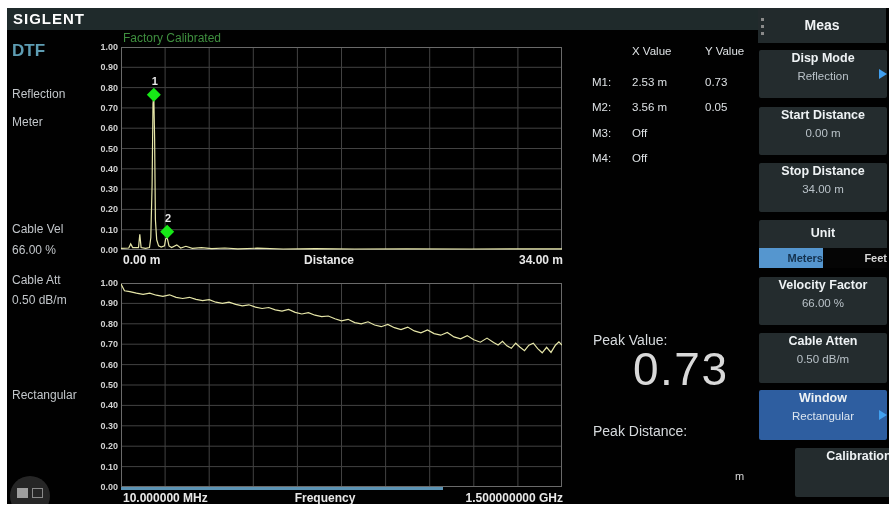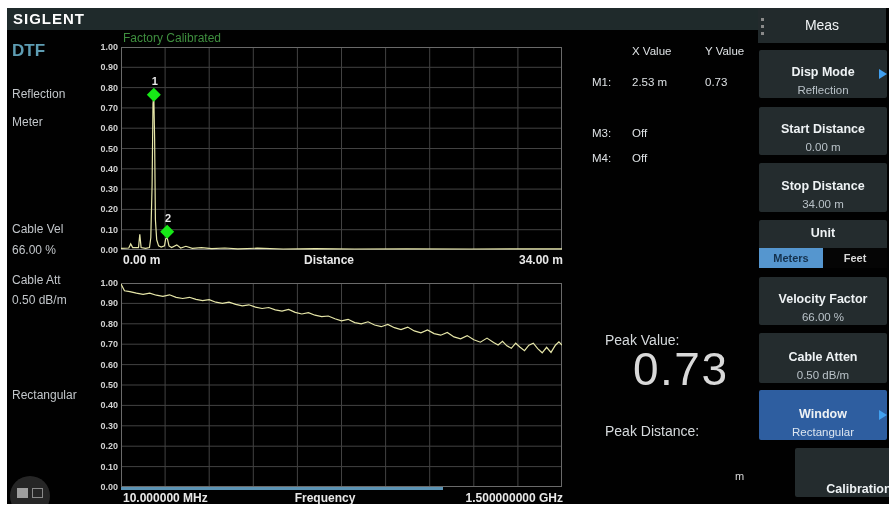--- a/index.html
+++ b/index.html
@@ -15,36 +15,36 @@
   .axis-label { position:absolute; color:#e8e8e8; font-size:12px; font-weight:bold; white-space:nowrap; }
   .axis-center { transform:translateX(-50%); }
   .axis-right { transform:translateX(-100%); }
   
   .mhead, .mrow { position:absolute; left:585px; width:190px; height:14px; color:#dde1e4; font-size:11.5px; }
   .mhead span, .mrow span { white-space:pre; }
   .m-id { position:absolute; left:0; }
   .m-x { position:absolute; left:40px; }
   .m-y { position:absolute; left:113px; }
   
-  .peak-label { position:absolute; left:598px; color:#d6dadd; font-size:14px; }
+  .peak-label { position:absolute; left:586px; color:#d6dadd; font-size:14px; }
   .peak-big { position:absolute; color:#d9d9d9; font-size:46px; letter-spacing:1.5px; }
   .peak-unit { position:absolute; color:#d9d9d9; font-size:11px; }
   
   #menu-header { position:absolute; left:751px; top:0; width:128px; height:35px; background:#222a2c; }
-  #menu-header .title { text-align:center; line-height:35px; color:#f0f3f5; font-size:14px; font-weight:normal; }
+  #menu-header .title { text-align:center; line-height:35px; color:#f0f3f5; font-size:14px; font-weight:bold; }
   .grip { position:absolute; left:3px; width:3px; height:3px; background:#8a8a8a; }
-  .menu-btn { position:absolute; left:752px; width:128px; background:#242c2e; display:flex; flex-direction:column; justify-content:flex-end; align-items:center; border-radius:2px; }
+  .menu-btn { position:absolute; left:752px; width:128px; background:#242c2e; display:flex; flex-direction:column; justify-content:flex-start; align-items:center; border-radius:2px; }
   .menu-btn .btitle { color:#eef2f4; font-size:12.5px; font-weight:bold; line-height:16px; }
   .menu-btn .bsub { color:#b9c2c8; font-size:11.5px; line-height:16px; margin-top:2px; }
   .menu-btn.active { background:#2e5ea0; }
   .menu-btn.active .bsub { color:#dce6f0; }
   .arrow { position:absolute; right:0px; top:50%; margin-top:-5px; width:0; height:0;
            border-left:8px solid #41a0f0; border-top:5px solid transparent; border-bottom:5px solid transparent; }
   .toggle-row { position:absolute; left:0; bottom:0; width:100%; height:20px; display:flex; }
-  .toggle-opt { flex:1; text-align:center; line-height:20px; font-size:11px; font-weight:bold; }
+  .toggle-opt { flex:1; text-align:right; line-height:20px; font-size:11px; font-weight:bold; }
   .toggle-opt.sel { background:#5596cf; color:#14314d; }
   .toggle-opt.unsel { background:#050505; color:#d8d8d8; }
   
   #display-icon { position:absolute; left:3px; top:468px; width:40px; height:40px; border-radius:50%; background:#262626; }
   #display-icon .sq1 { position:absolute; left:7px; top:12px; width:11px; height:10px; background:#9f9f9f; }
   #display-icon .sq2 { position:absolute; left:22px; top:12px; width:11px; height:10px; border:1.5px solid #8a8a8a; }
 </style>
 </head>
 <body>
 
@@ -124,20 +124,25 @@
 
   <div class="mhead" style="top:37px">
     <span class="m-x">X Value</span>
     <span class="m-y">Y Value</span>
   </div>
   <div class="mrow" style="top:68px">
     <span class="m-id">M1:</span>
     <span class="m-x">2.53 m</span>
     <span class="m-y">0.73</span>
   </div>
+  <div class="mrow" style="top:93px">
+    <span class="m-id">M2:</span>
+    <span class="m-x">3.56 m</span>
+    <span class="m-y">0.05</span>
+  </div>
   <div class="mrow" style="top:119px">
     <span class="m-id">M3:</span>
     <span class="m-x">Off</span>
     <span class="m-y"></span>
   </div>
   <div class="mrow" style="top:144px">
     <span class="m-id">M4:</span>
     <span class="m-x">Off</span>
     <span class="m-y"></span>
   </div>

